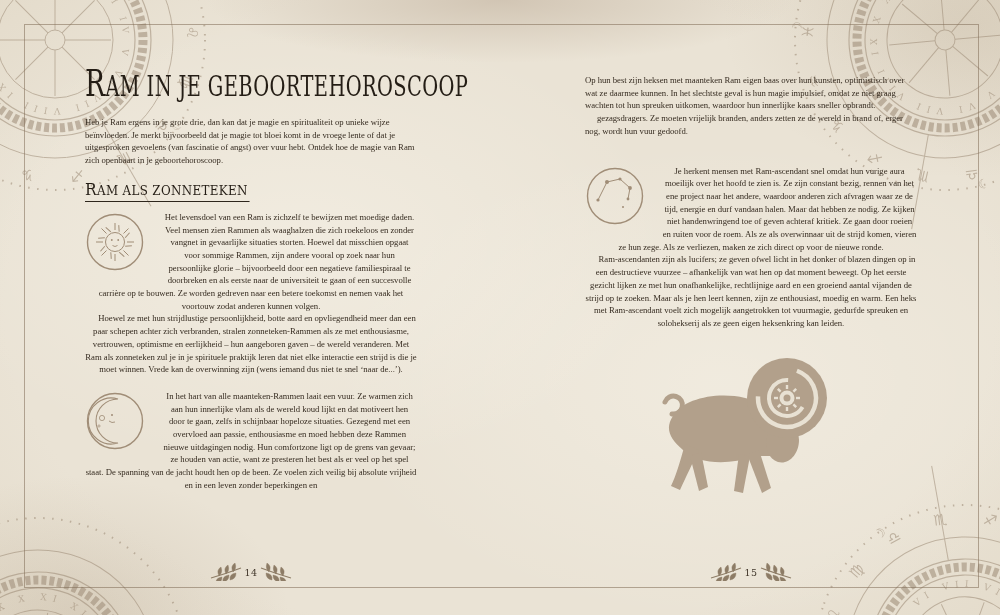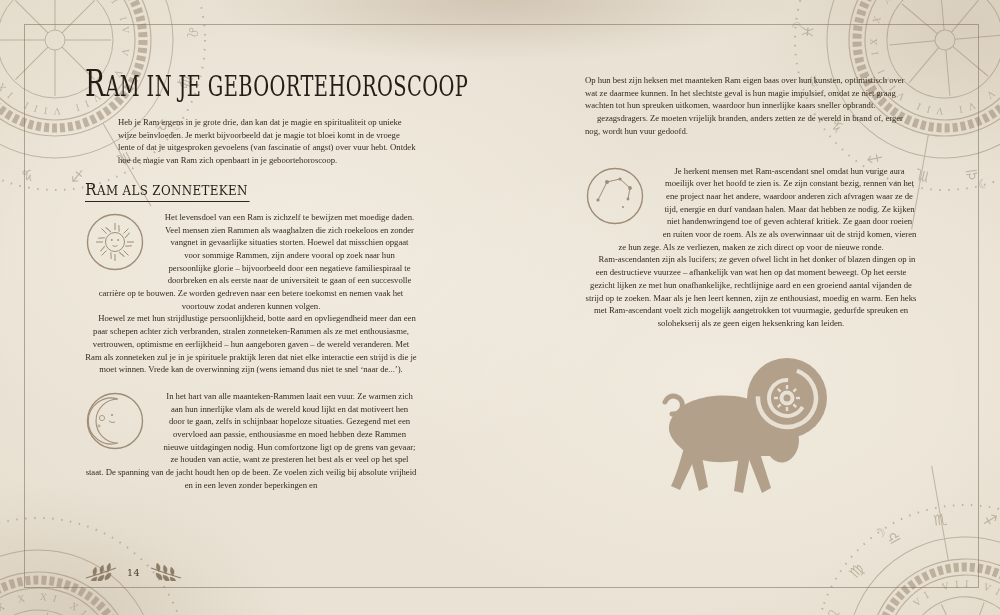--- a/index.html
+++ b/index.html
@@ -21,37 +21,37 @@
   .page{position:absolute;top:58px;width:332px;}
   .page-left{left:85px;}
   .page-right{left:585px;}
   h1.title{
     margin:10px 0 0 0;font-weight:normal;color:#241d15;
     font-family:"DejaVu Serif",serif;font-size:27px;line-height:32px;
     text-transform:uppercase;letter-spacing:.5px;white-space:nowrap;
     transform:scaleX(.72);transform-origin:left center;
   }
   h1.title::first-letter{font-size:37px;}
-  .intro{margin-top:13px;margin-left:33px;}
+  .intro{margin-top:13px;}
   .bodytext{font-size:8.7px;line-height:12.7px;letter-spacing:-.03px;color:#362c21;}
   .bodytext p{margin:0;}
   .bodytext p + p{text-indent:12px;}
   .section{margin-top:14px;}
   .sec-heading{
     display:inline-block;font-family:"DejaVu Serif",serif;color:#241d15;
     font-size:13.5px;line-height:15px;text-transform:uppercase;letter-spacing:.4px;
     border-bottom:1.8px solid #2e261c;padding:0 2px 3px 0;white-space:nowrap;
     transform:scaleX(.88);transform-origin:left center;
   }
   .sec-heading::first-letter{font-size:17.5px;}
   .sec-body{margin-top:9px;text-align:center;}
   .float-icon{float:left;width:60px;height:60px;margin:1px 17px 3px 0;}
   .footer{
     position:absolute;top:563px;width:332px;display:flex;align-items:center;
-    justify-content:flex-start;gap:9px;
+    justify-content:center;gap:1px;
   }
   .footer-left{left:85px;}
   .footer-right{left:585px;}
   .pagenum{font-family:"DejaVu Serif",serif;font-size:9.5px;color:#41372b;letter-spacing:.5px;}
   .ram-illo{margin:14px 0 0 50px;}
 </style>
 </head>
 <body>
 
 <div class="spread">
@@ -241,14 +241,23 @@
 
   <div class="footer footer-left">
     <svg width="33" height="18" viewBox="0 0 33 18">
         <use href="#twig"></use>
       </svg>
     <span class="pagenum">14</span>
     <svg width="33" height="18" viewBox="0 0 33 18">
         <use href="#twig" transform="translate(33 0) scale(-1 1)"></use>
       </svg>
   </div>
+  <div class="footer footer-right">
+    <svg width="33" height="18" viewBox="0 0 33 18">
+        <use href="#twig"></use>
+      </svg>
+    <span class="pagenum">15</span>
+    <svg width="33" height="18" viewBox="0 0 33 18">
+        <use href="#twig" transform="translate(33 0) scale(-1 1)"></use>
+      </svg>
+  </div>
 
 </div>
 
 </body></html>

